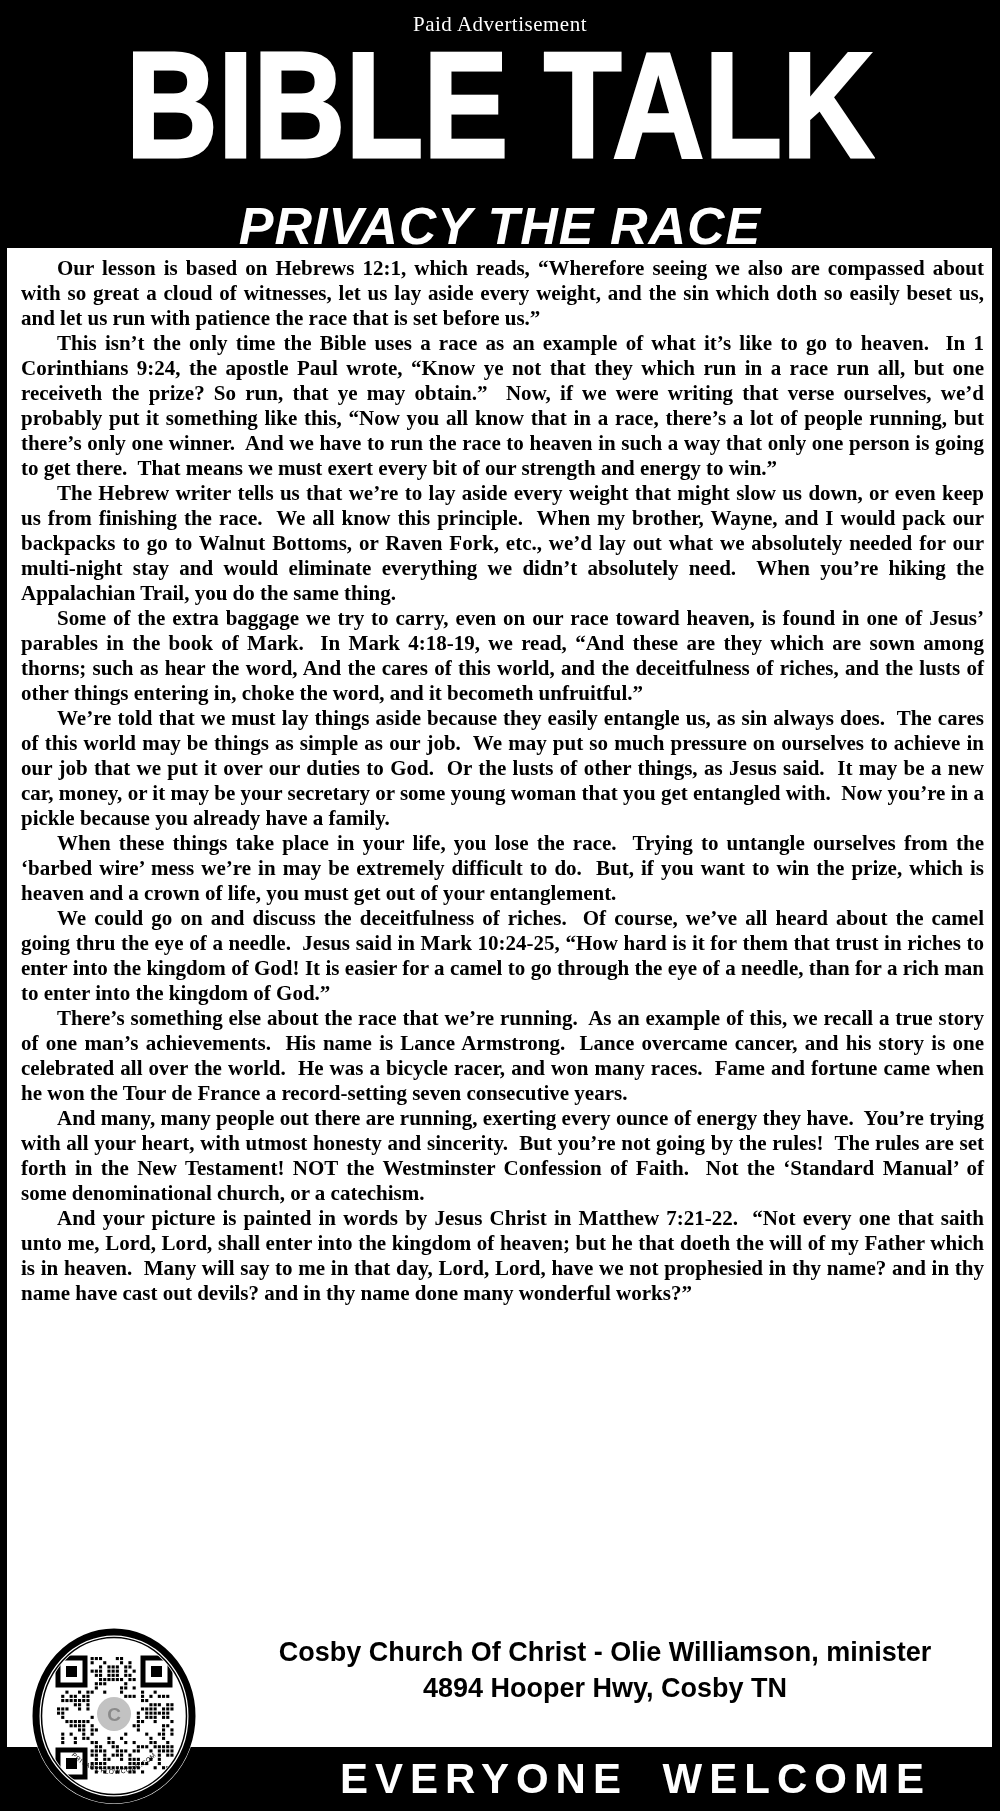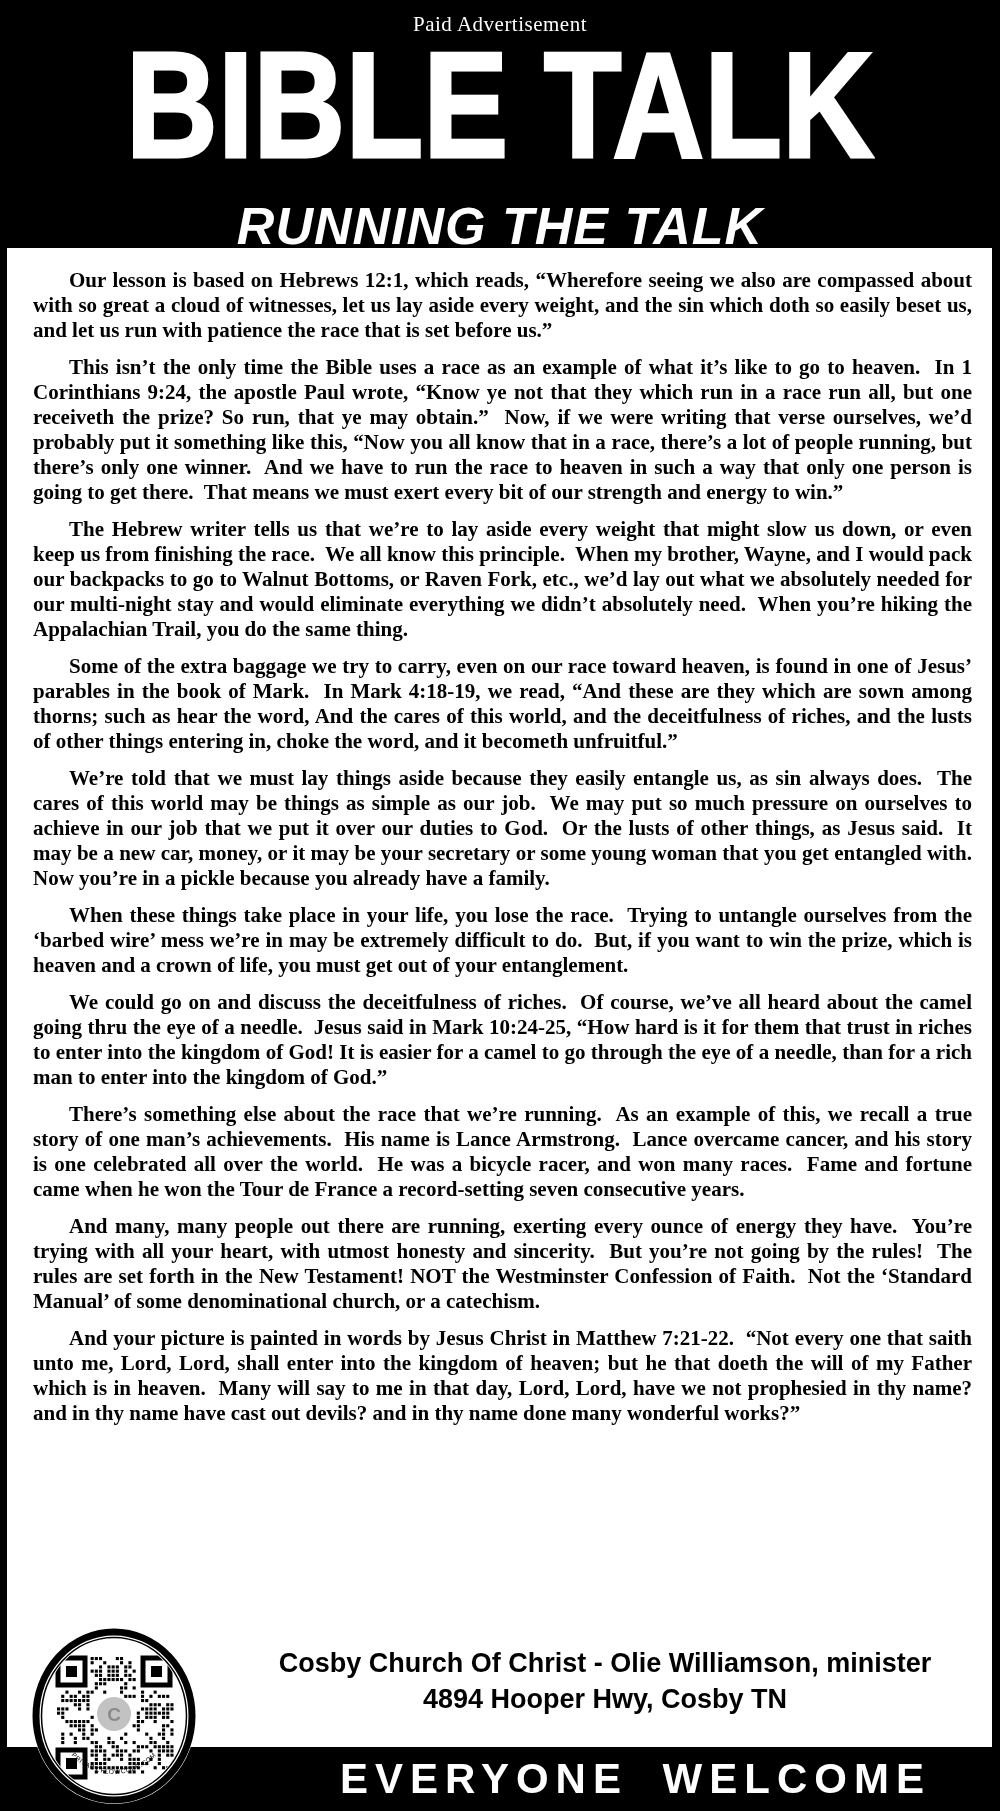--- a/index.html
+++ b/index.html
@@ -40,36 +40,35 @@
     width:985px;height:1499px;
     background:#fff;
     overflow:hidden;
   }
   .article{
     position:absolute;left:0;top:8px;width:100%;
     padding:0 8px 0 14px;box-sizing:border-box;
     color:#000;
   }
   .article p{
-    margin:12px;
+    margin:0;
     font-family:"Liberation Serif", serif;
     font-weight:bold;
     font-size:21px;line-height:25px;
     text-align:justify;
     text-indent:36px;
     white-space:pre-wrap;
   }
   
   .church-info{
     position:absolute;left:220px;top:1634px;width:770px;
     text-align:center;color:#000;
     font-family:"Liberation Sans", sans-serif;
     font-weight:bold;font-size:27px;line-height:36px;
     z-index:3;
-    margin-top:11px;
   }
   .banner{
     position:absolute;left:0;top:1747px;width:1000px;height:64px;
     background:#000;
     display:flex;align-items:center;justify-content:center;
     padding-left:215px;box-sizing:border-box;
     z-index:2;
     margin-left:28px;
   }
   .banner span{
@@ -84,21 +83,21 @@
     width:168px;height:180px;z-index:4;
   }
 </style>
 </head>
 <body>
 
 <div class="page">
 
   <div class="kicker">Paid Advertisement</div>
   <h1 class="title">BIBLE TALK</h1>
-  <h2 class="subtitle">RUNNING THE TALK</h2>
+  <h2 class="subtitle">PRIVACY THE RACE</h2>
 
   <div class="sheet">
     <div class="article" id="article">
         <p>Our lesson is based on Hebrews 12:1, which reads, “Wherefore seeing we also are compassed about with so great a cloud of witnesses, let us lay aside every weight, and the sin which doth so easily beset us, and let us run with patience the race that is set before us.”</p>
         <p>This isn’t the only time the Bible uses a race as an example of what it’s like to go to heaven.  In 1 Corinthians 9:24, the apostle Paul wrote, “Know ye not that they which run in a race run all, but one receiveth the prize? So run, that ye may obtain.”  Now, if we were writing that verse ourselves, we’d probably put it something like this, “Now you all know that in a race, there’s a lot of people running, but there’s only one winner.  And we have to run the race to heaven in such a way that only one person is going to get there.  That means we must exert every bit of our strength and energy to win.”</p>
         <p>The Hebrew writer tells us that we’re to lay aside every weight that might slow us down, or even keep us from finishing the race.  We all know this principle.  When my brother, Wayne, and I would pack our backpacks to go to Walnut Bottoms, or Raven Fork, etc., we’d lay out what we absolutely needed for our multi-night stay and would eliminate everything we didn’t absolutely need.  When you’re hiking the Appalachian Trail, you do the same thing.</p>
         <p>Some of the extra baggage we try to carry, even on our race toward heaven, is found in one of Jesus’ parables in the book of Mark.  In Mark 4:18-19, we read, “And these are they which are sown among thorns; such as hear the word, And the cares of this world, and the deceitfulness of riches, and the lusts of other things entering in, choke the word, and it becometh unfruitful.”</p>
         <p>We’re told that we must lay things aside because they easily entangle us, as sin always does.  The cares of this world may be things as simple as our job.  We may put so much pressure on ourselves to achieve in our job that we put it over our duties to God.  Or the lusts of other things, as Jesus said.  It may be a new car, money, or it may be your secretary or some young woman that you get entangled with.  Now you’re in a pickle because you already have a family.</p>
         <p>When these things take place in your life, you lose the race.  Trying to untangle ourselves from the ‘barbed wire’ mess we’re in may be extremely difficult to do.  But, if you want to win the prize, which is heaven and a crown of life, you must get out of your entanglement.</p>
         <p>We could go on and discuss the deceitfulness of riches.  Of course, we’ve all heard about the camel going thru the eye of a needle.  Jesus said in Mark 10:24-25, “How hard is it for them that trust in riches to enter into the kingdom of God! It is easier for a camel to go through the eye of a needle, than for a rich man to enter into the kingdom of God.”</p>

